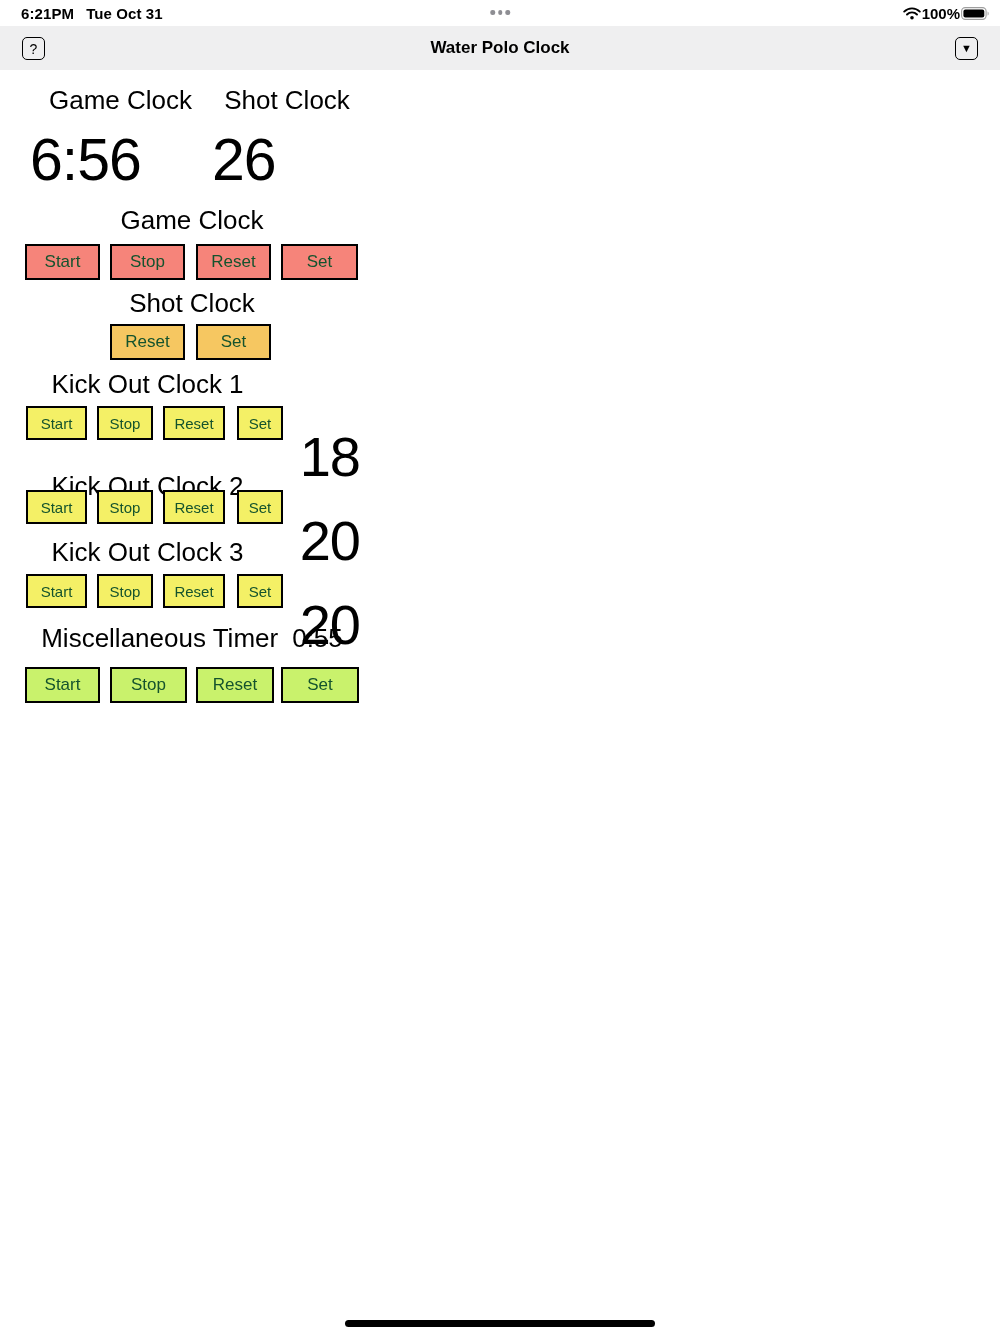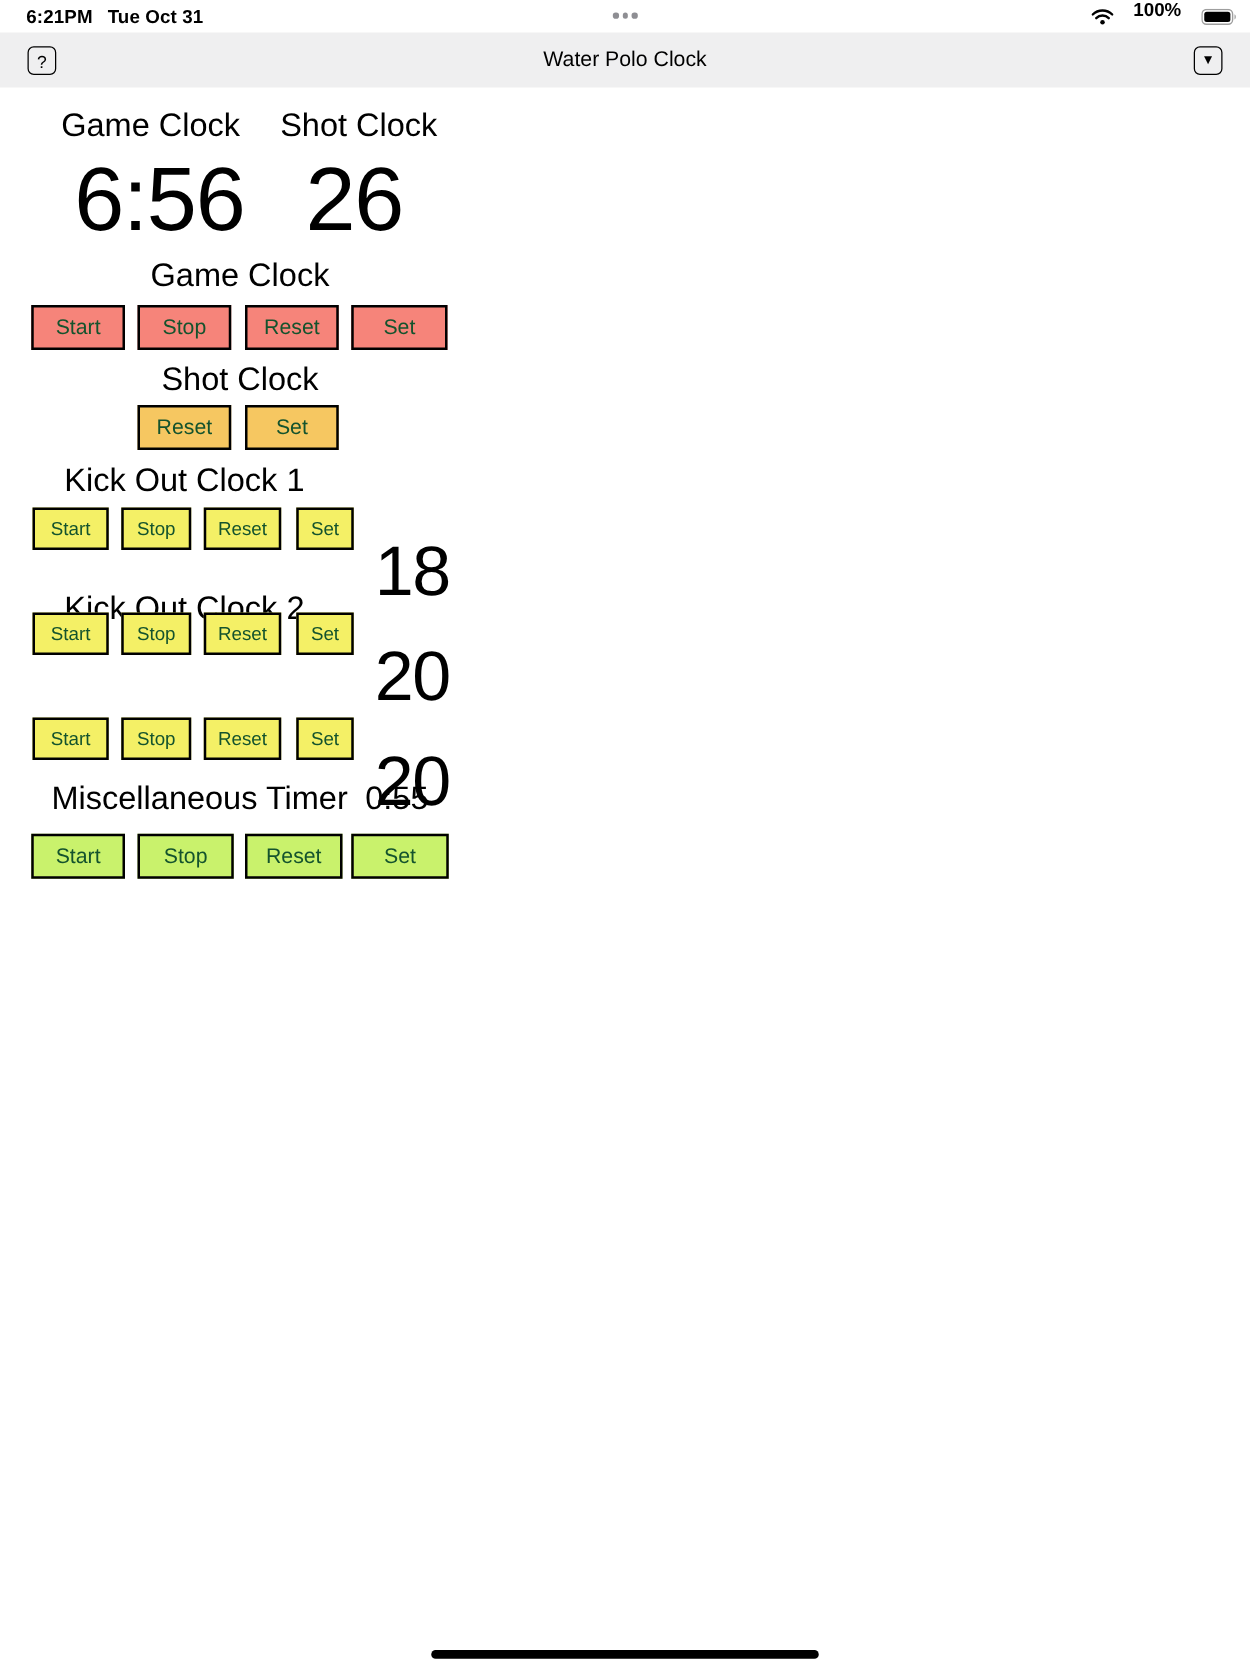--- a/index.html
+++ b/index.html
@@ -29,47 +29,47 @@
     display: flex; align-items: center; gap: 12px;
     font-size: 15px; font-weight: 600; letter-spacing: 0.1px;
   }
   .sb-center {
     position: absolute; left: 50%; top: 10px; transform: translateX(-50%);
     display: flex; gap: 3px;
   }
   .sb-center .dot { width: 4.5px; height: 4.5px; border-radius: 50%; background: #8e8e93; }
   .sb-right {
     position: absolute; right: 10px; top: 0; height: 26px;
-    display: flex; gap: 16px;
+    display: flex; align-items: center; gap: 1px;
     font-size: 15px; font-weight: 600;
   }
 
   
   .nav-bar {
     position: absolute; top: 26px; left: 0; right: 0; height: 44px;
     background: #efeff0;
   }
   .nav-title {
     position: absolute; left: 0; right: 0; top: 0; height: 44px;
     display: flex; align-items: center; justify-content: center;
-    font-size: 17px; font-weight: 400;
+    font-size: 17px; font-weight: 700;
   }
   .nav-btn {
     position: absolute; top: 11px; width: 23px; height: 23px;
     border: 1.5px solid #000; border-radius: 5px; background: transparent;
     display: flex; align-items: center; justify-content: center;
     font-size: 14px; font-weight: 500; cursor: pointer; line-height: 1;
   }
   .nav-btn.help { left: 22px; }
   .nav-btn.dropdown { right: 22px; font-size: 11px; }
 
   
   .abs { position: absolute; }
   .big-label { font-size: 26px; line-height: 30px; text-align: center; }
-  .big-value { font-size: 72px; line-height: 84px; text-align: center; font-weight: 400; letter-spacing: -1px; }
+  .big-value { font-size: 59px; line-height: 84px; font-weight: 400; letter-spacing: -1px; }
   .section-title { font-size: 26px; line-height: 30px; text-align: center; }
   .kick-value { font-size: 56px; line-height: 60px; text-align: right; letter-spacing: -1px; margin-top: 48px; }
 
   
   .btn {
     position: absolute;
     border: 2px solid #000;
     display: flex; align-items: center; justify-content: center;
     font-size: 17px; font-family: inherit; color: #14532d;
     cursor: pointer; border-radius: 0;
@@ -150,20 +150,21 @@
   <button class="btn small c-yellow" style="left:237px; top:406px; width:46px;">Set</button>
   <div class="abs kick-value" style="left:288px; top:379px; width:72px;">18</div>
 
   <div class="abs section-title" style="left:25px; top:453px; width:245px;margin-top:18px;">Kick Out Clock 2</div>
   <button class="btn small c-yellow" style="left:26px;  top:490px; width:61px;">Start</button>
   <button class="btn small c-yellow" style="left:97px;  top:490px; width:56px;">Stop</button>
   <button class="btn small c-yellow" style="left:163px; top:490px; width:62px;">Reset</button>
   <button class="btn small c-yellow" style="left:237px; top:490px; width:46px;">Set</button>
   <div class="abs kick-value" style="left:288px; top:463px; width:72px;">20</div>
 
+  <div class="abs section-title" style="left:25px; top:537px; width:245px;">Kick Out Clock 3</div>
   <button class="btn small c-yellow" style="left:26px;  top:574px; width:61px;">Start</button>
   <button class="btn small c-yellow" style="left:97px;  top:574px; width:56px;">Stop</button>
   <button class="btn small c-yellow" style="left:163px; top:574px; width:62px;">Reset</button>
   <button class="btn small c-yellow" style="left:237px; top:574px; width:46px;">Set</button>
   <div class="abs kick-value" style="left:288px; top:547px; width:72px;">20</div>
 
   <div class="abs section-title" style="left:25px; top:623px; width:334px; display:flex; justify-content:center; gap:14px;">
     <span>Miscellaneous Timer</span>
     <span>0:55</span>
   </div>

